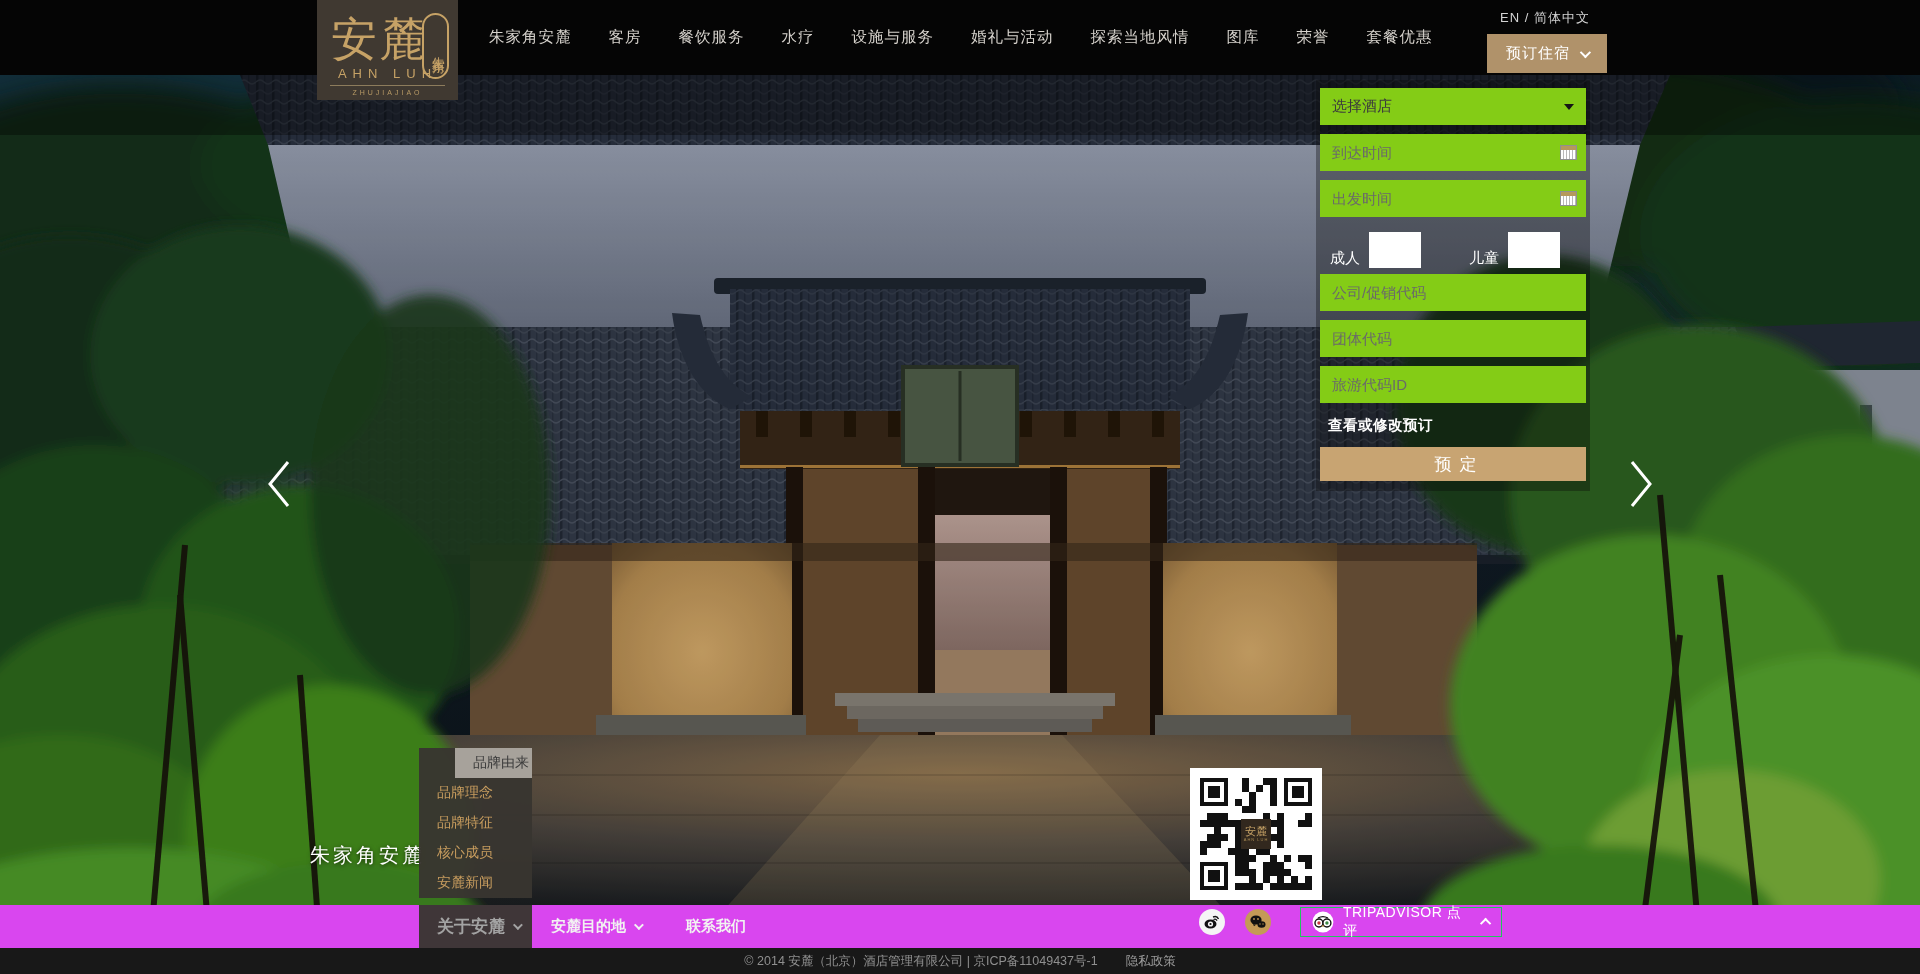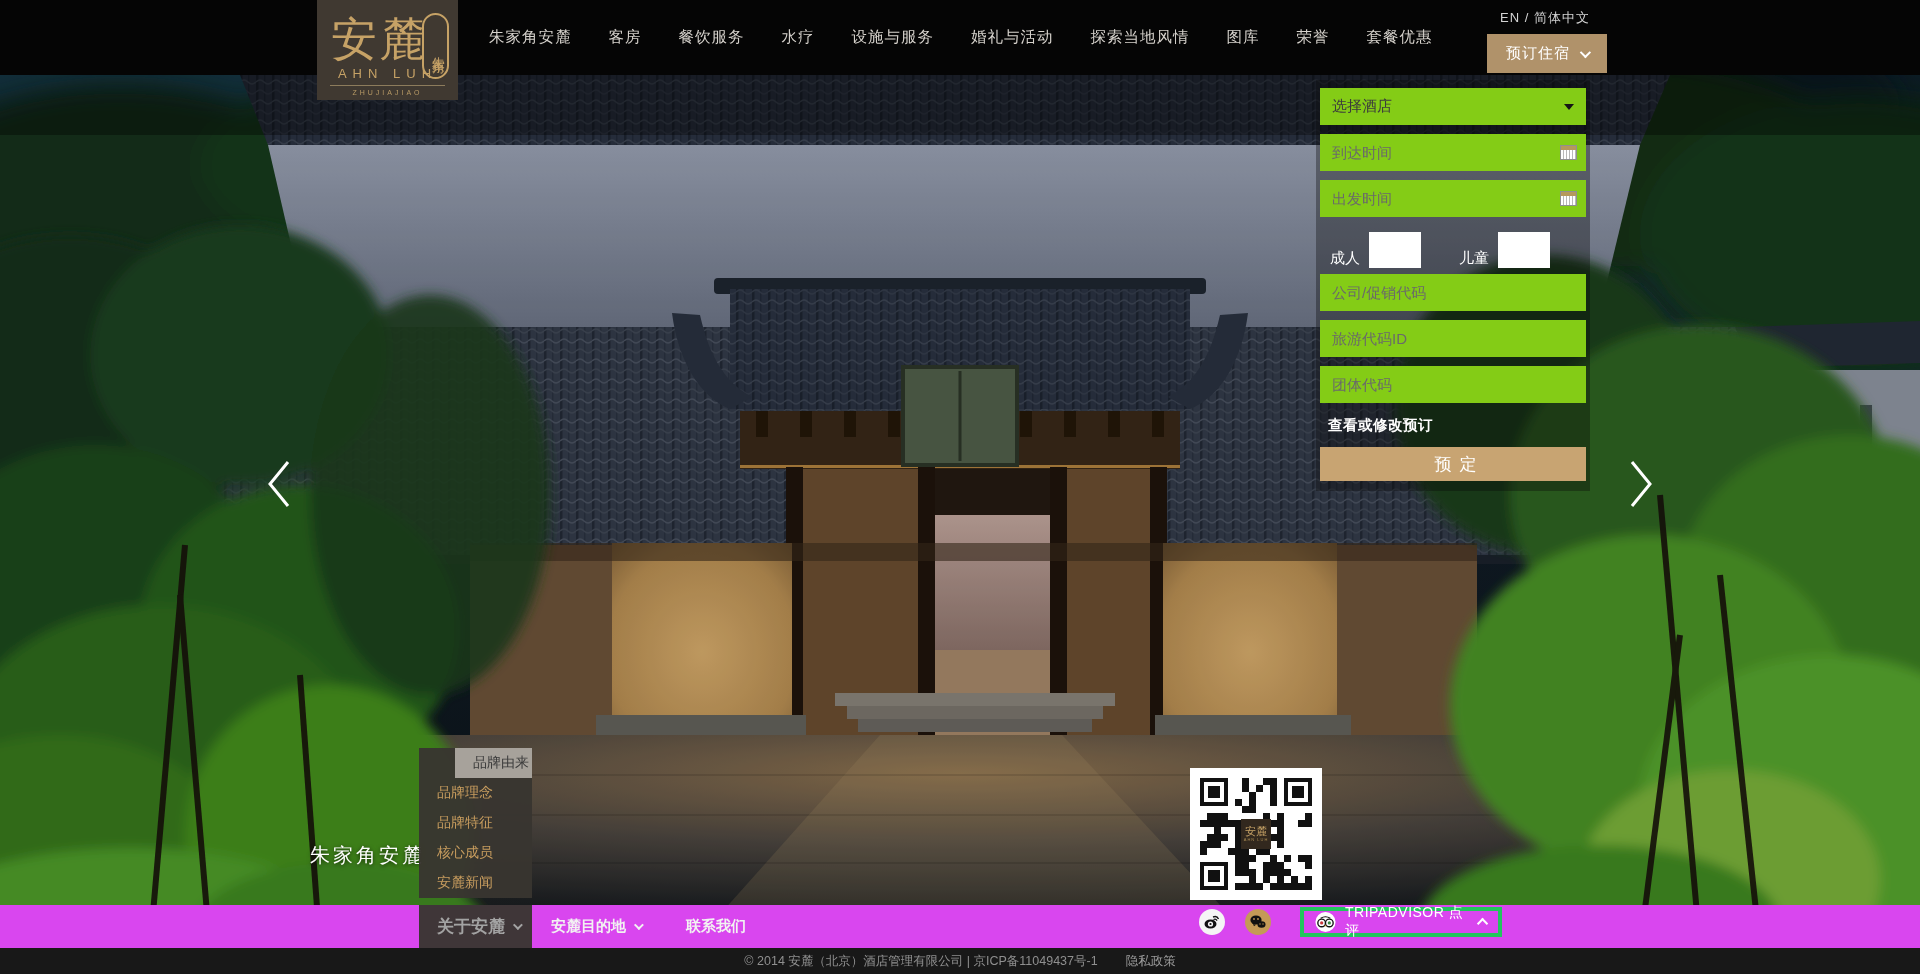--- a/index.html
+++ b/index.html
@@ -35,21 +35,21 @@
   .bfield input, .bfield .sel { width:100%; height:37px; background:#84cc16; border:none; outline:none; padding:0 28px 0 12px;
       font-size:15px; color:#3c3c3c; font-family:inherit; display:flex; align-items:center; }
   .bfield input::placeholder { color:#6a6a6a; opacity:1; }
   .tri-down { position:absolute; right:12px; top:16px; width:0; height:0; border-left:5px solid transparent; border-right:5px solid transparent; border-top:6px solid #161616; }
   .cal { position:absolute; right:9px; top:11px; width:17px; height:15px; border:1px solid #8f8f8f; background:
       linear-gradient(#b5995c,#b5995c) 0 0/100% 4px no-repeat,
       repeating-linear-gradient(90deg,#fff 0 2px,#b9b9b9 2px 3px) 0 6px/100% 9px,
       #fff; cursor:pointer; }
   #guests { display:flex; align-items:flex-end; height:42px; color:#fff; font-size:15px; padding-left:10px; margin-bottom:6px; }
   #guests input { width:52px; height:36px; border:none; outline:none; margin-left:9px; background:#fff; padding:0 8px; font-size:15px; }
-  #guests .g2 { margin-left:38px; }
+  #guests .g2 { margin-left:48px; }
   #view-modify { color:#fff; font-size:14.5px; font-weight:bold; letter-spacing:0.5px; margin:13px 0 12px 8px; cursor:pointer; }
   #submit-btn { width:266px; height:34px; margin:0 auto 6px auto; background:#c8a472; color:#fff; font-size:17px; letter-spacing:8px;
       display:flex; align-items:center; justify-content:center; padding-left:13px; cursor:pointer; }
 
   
   .arrow { position:absolute; top:458px; width:30px; height:52px; z-index:12; cursor:pointer; }
   #arrow-prev { left:264px; }
   #arrow-next { left:1626px; }
   #hero-caption { position:absolute; left:310px; top:842px; color:#fff; font-size:20px; letter-spacing:3px; z-index:12;
       text-shadow:0 1px 4px rgba(0,0,0,.7); }
@@ -75,21 +75,21 @@
   
   #footer { position:absolute; left:0; top:905px; width:1920px; height:43px; background:#d946ef; z-index:20; }
   .f-item { position:absolute; top:0; height:43px; display:flex; align-items:center; gap:8px; color:#f2f2f2; font-size:15px; font-weight:bold; cursor:pointer; }
   #f-dest { left:551px; } #f-contact { left:686px; }
   .f-item .chev, #dd-footer-cell .chev { width:7px; height:7px; }
 
   .soc { position:absolute; top:909px; width:26px; height:26px; border-radius:50%; z-index:22; cursor:pointer; display:flex; align-items:center; justify-content:center; }
   #soc-weibo { left:1199px; background:#f5f5f5; }
   #soc-wechat { left:1245px; background:#c49a57; }
 
-  #tripadvisor { position:absolute; left:1300px; top:907px; width:202px; height:30px; border:4px solid #22c55e; z-index:22;
+  #tripadvisor { position:absolute; left:1300px; top:907px; width:202px; height:30px; border:1px solid #22c55e; z-index:22;
       display:flex; align-items:center; padding:0 10px; gap:8px; color:#fff; font-size:14px; letter-spacing:0.5px; cursor:pointer; }
   #tripadvisor .chevup { width:8px; height:8px; border-left:2px solid #fff; border-top:2px solid #fff; transform:rotate(45deg) translateY(2px); margin-left:auto; }
 
   #copyright { position:absolute; left:0; top:948px; width:1920px; height:26px; background:#181818; z-index:20;
       display:flex; align-items:center; justify-content:center; gap:28px; color:#8f8f8f; font-size:12.5px; }
   #privacy { color:#9c9c9c; cursor:pointer; }
 </style>
 </head>
 <body>
 
@@ -330,24 +330,24 @@
     <div id="guests">
       <span>成人</span>
       <input type="text" style="">
       <span class="g2">儿童</span>
       <input type="text" style="">
     </div>
     <div class="bfield">
       <input type="text" placeholder="公司/促销代码" style="">
     </div>
     <div class="bfield">
+      <input type="text" placeholder="团体代码" style="">
+    </div>
+    <div class="bfield">
       <input type="text" placeholder="旅游代码ID" style="">
-    </div>
-    <div class="bfield">
-      <input type="text" placeholder="团体代码" style="">
     </div>
     <div id="view-modify">查看或修改预订</div>
     <div id="submit-btn">预定</div>
   </div>
 
   <div class="arrow" id="arrow-prev">
     <svg width="30" height="52" viewBox="0 0 30 52">
       <polyline points="24,4 6,26 24,48" fill="none" stroke="#fff" stroke-width="3"></polyline>
     </svg>
   </div>

